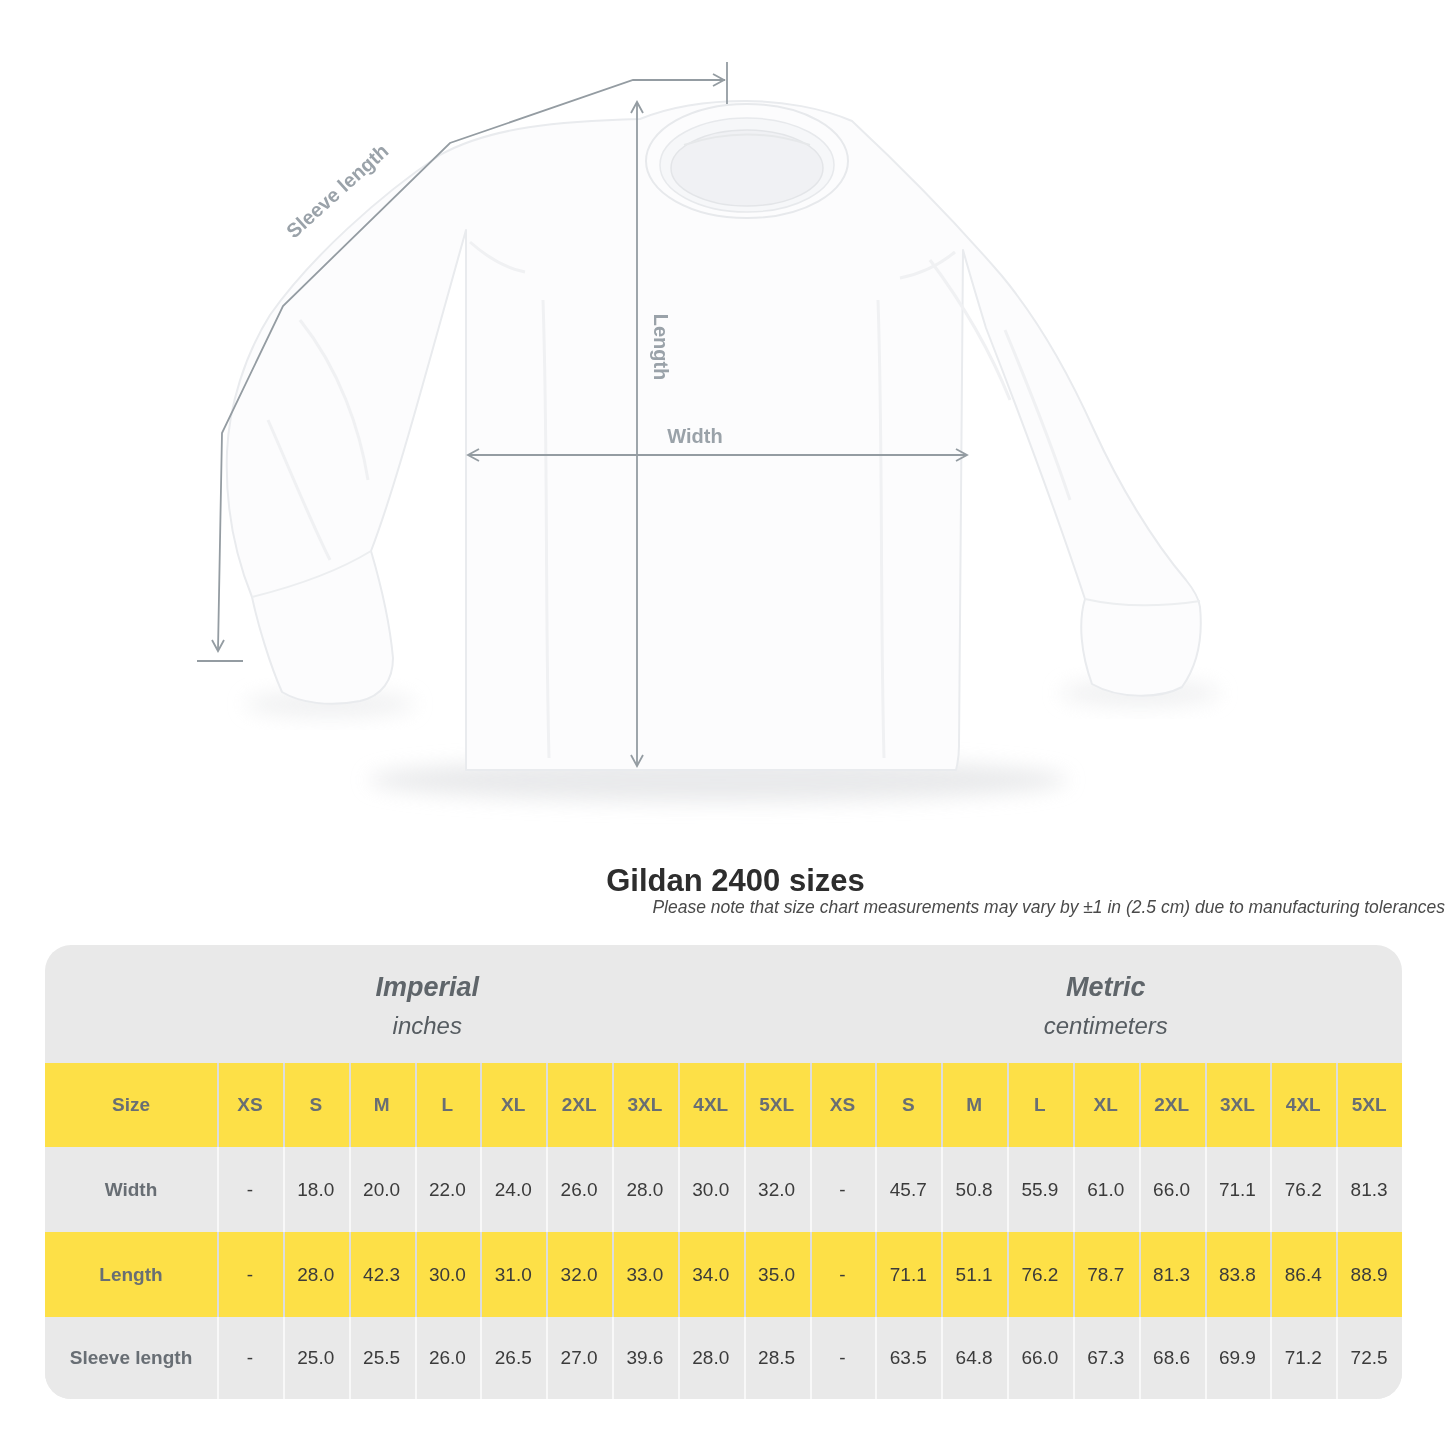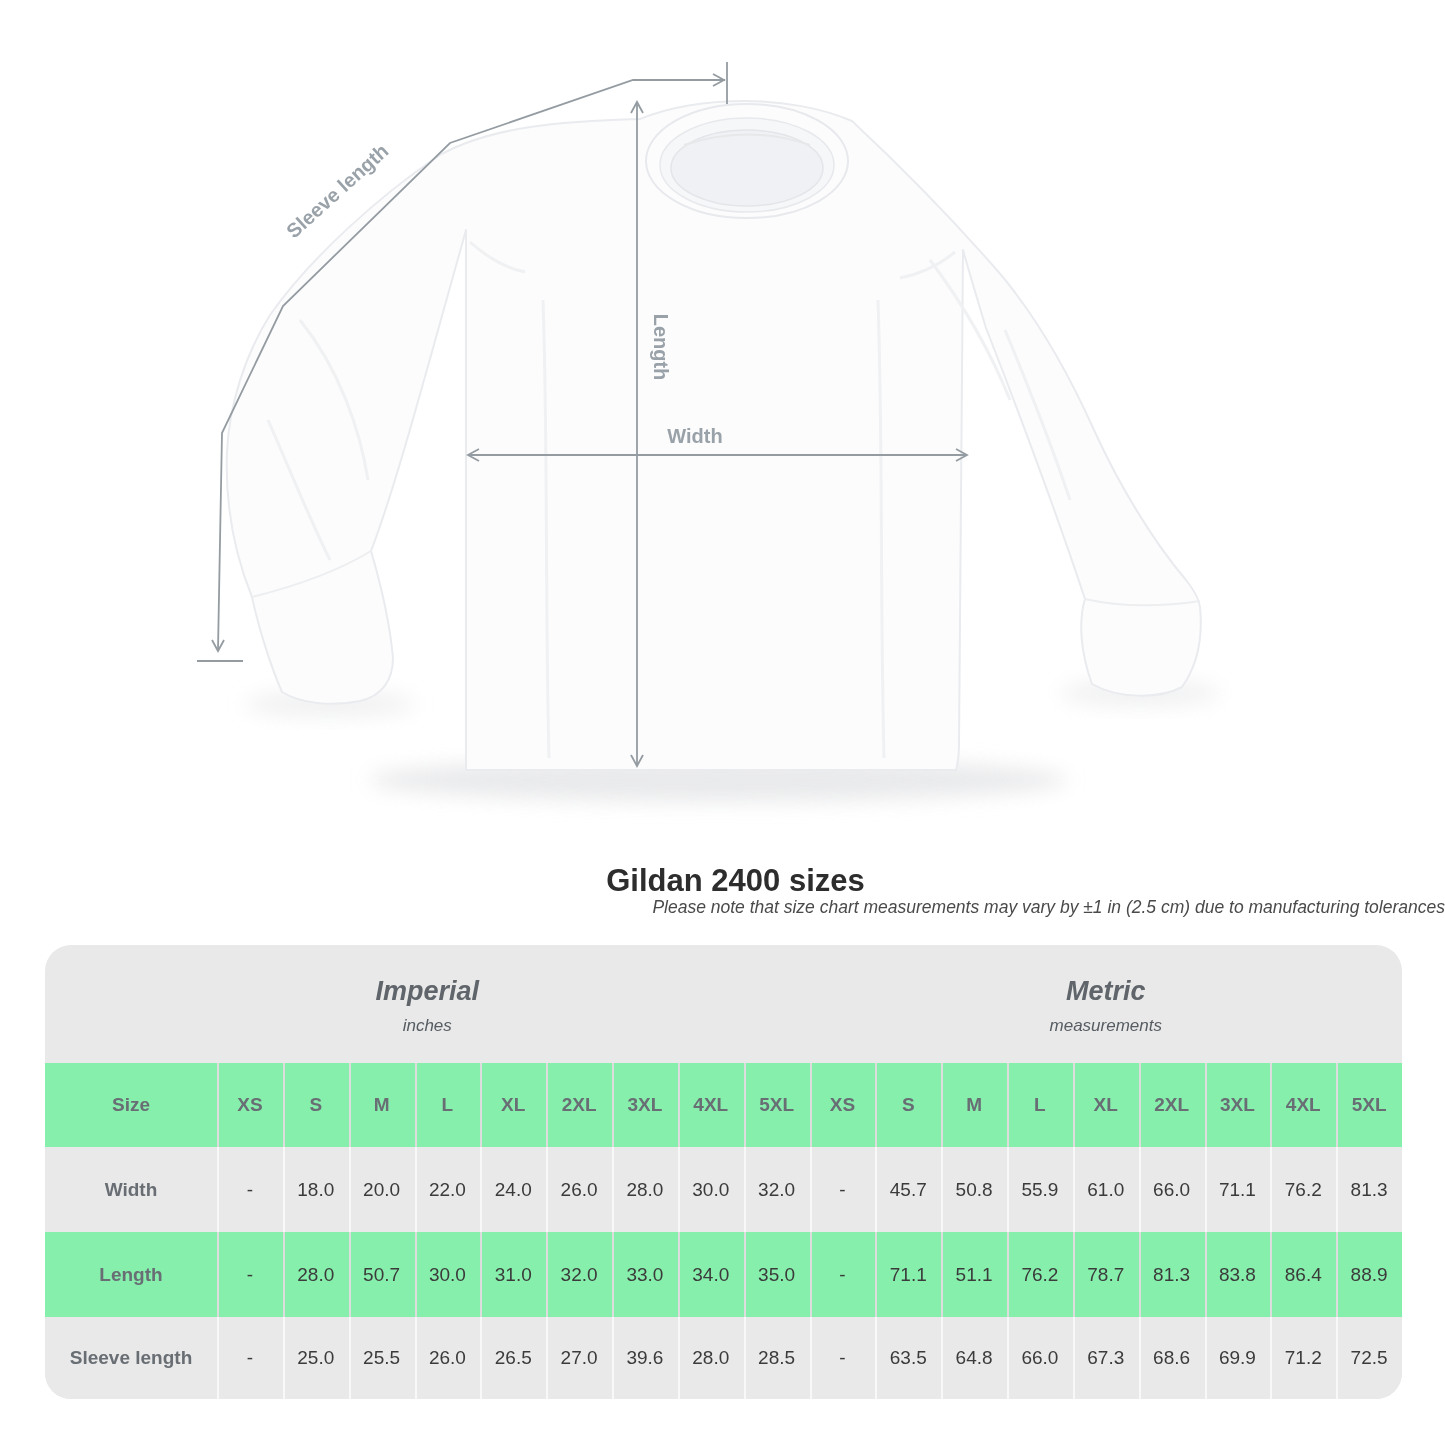--- a/index.html
+++ b/index.html
@@ -56,30 +56,30 @@
     gap: 9px;
     padding-top: 4px;
   }
   .group-imperial { grid-column: 1 / 11; }
   .group-metric  { grid-column: 11 / 20; }
   .group-label {
     font-size: 27px; font-weight: 700; font-style: italic;
     color: #5f656a;
   }
   .group-unit {
-    font-size: 17px; font-style: italic;
+    font-size: 24px; font-style: italic;
     color: #565c61;
   }
   .cell {
     display: flex; align-items: center; justify-content: center;
     font-size: 19px;
     color: #3b3b3b;
   }
   .head { font-weight: 700; color: #686e74; }
-  .row-white { background: #86efac; }
+  .row-white { background: #fde047; }
   .row-gray  { background: #e9e9e9; }
   .sep-light { box-shadow: inset 2px 0 0 #dddddd; }
   .sep-white { box-shadow: inset 2px 0 0 #f8f8f8; }
 
   .ann-label { font-size: 20px; font-weight: 700; fill: #9aa2a9; }
 </style>
 </head>
 <body>
 
 <div class="page">
@@ -179,21 +179,21 @@
   <p class="note">Please note that size chart measurements may vary by ±1 in (2.5 cm) due to manufacturing tolerances</p>
 
   <div class="size-table">
     <div class="size-grid" id="size-grid">
         <div class="group-cell group-imperial">
           <div class="group-label">Imperial</div>
           <div class="group-unit">inches</div>
         </div>
         <div class="group-cell group-metric">
           <div class="group-label">Metric</div>
-          <div class="group-unit">measurements</div>
+          <div class="group-unit">centimeters</div>
         </div>
         <div class="cell head row-white">Size</div>
         <div class="cell head row-white sep-light">XS</div>
         <div class="cell head row-white sep-light">S</div>
         <div class="cell head row-white sep-light">M</div>
         <div class="cell head row-white sep-light">L</div>
         <div class="cell head row-white sep-light">XL</div>
         <div class="cell head row-white sep-light">2XL</div>
         <div class="cell head row-white sep-light">3XL</div>
         <div class="cell head row-white sep-light">4XL</div>
@@ -222,21 +222,21 @@
         <div class="cell row-gray sep-white">50.8</div>
         <div class="cell row-gray sep-white">55.9</div>
         <div class="cell row-gray sep-white">61.0</div>
         <div class="cell row-gray sep-white">66.0</div>
         <div class="cell row-gray sep-white">71.1</div>
         <div class="cell row-gray sep-white">76.2</div>
         <div class="cell row-gray sep-white">81.3</div>
         <div class="cell head row-white">Length</div>
         <div class="cell row-white sep-light">-</div>
         <div class="cell row-white sep-light">28.0</div>
-        <div class="cell row-white sep-light">50.7</div>
+        <div class="cell row-white sep-light">42.3</div>
         <div class="cell row-white sep-light">30.0</div>
         <div class="cell row-white sep-light">31.0</div>
         <div class="cell row-white sep-light">32.0</div>
         <div class="cell row-white sep-light">33.0</div>
         <div class="cell row-white sep-light">34.0</div>
         <div class="cell row-white sep-light">35.0</div>
         <div class="cell row-white sep-light">-</div>
         <div class="cell row-white sep-light">71.1</div>
         <div class="cell row-white sep-light">51.1</div>
         <div class="cell row-white sep-light">76.2</div>

